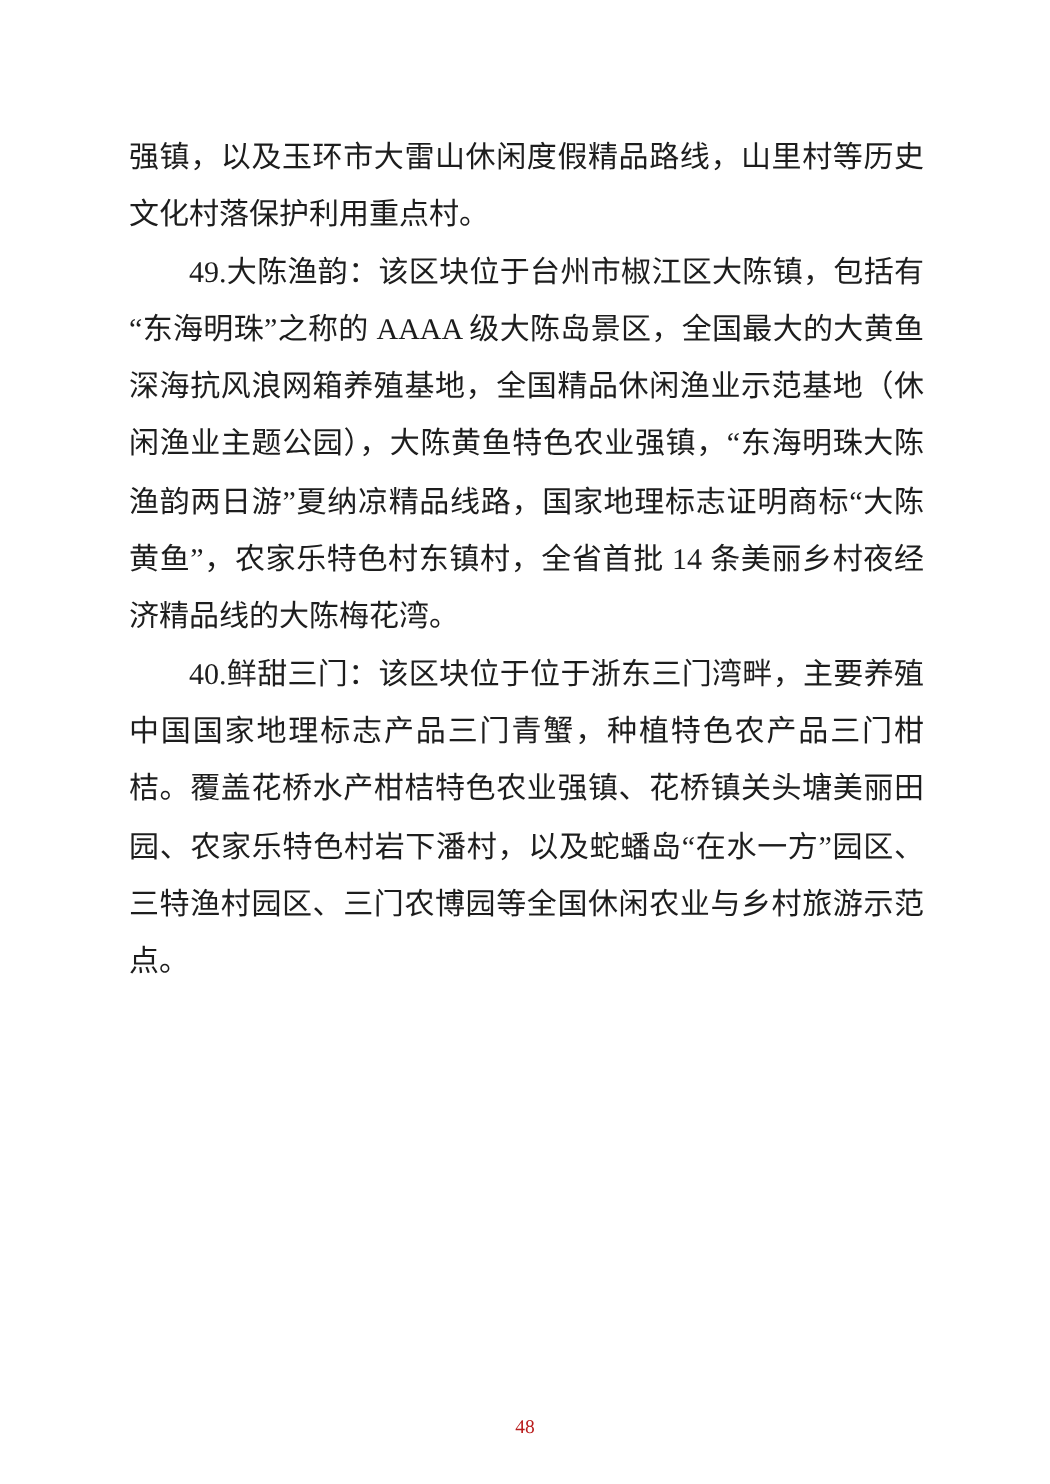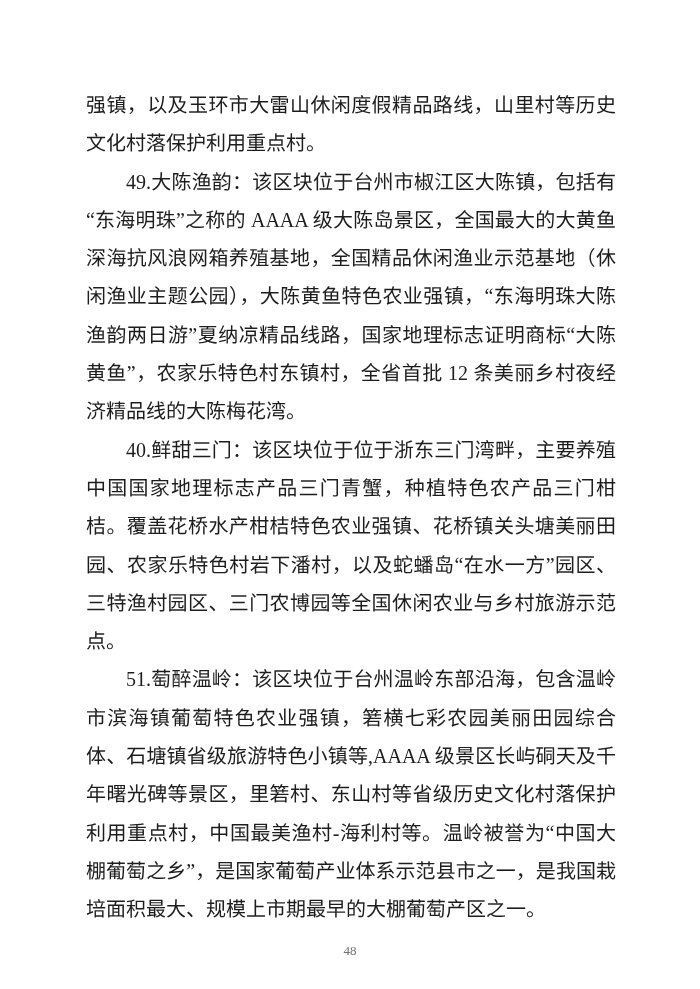--- a/index.html
+++ b/index.html
@@ -34,27 +34,26 @@
     text-indent: 2em;
   }
   .footer {
     position: absolute;
     left: 0;
     bottom: 30px;
     width: 100%;
     text-align: center;
     font-family: "Liberation Serif", "DejaVu Serif", serif;
     font-size: 13px;
-    color: #737373;
+    color: #b91c1c;
   }
 </style>
 </head>
 <body>
 
 <div class="page">
   <div class="content">
     <p class="para">强镇，以及玉环市大雷山休闲度假精品路线，山里村等历史文化村落保护利用重点村。</p>
-    <p class="para indent">49.大陈渔韵：该区块位于台州市椒江区大陈镇，包括有“东海明珠”之称的 AAAA 级大陈岛景区，全国最大的大黄鱼深海抗风浪网箱养殖基地，全国精品休闲渔业示范基地（休闲渔业主题公园），大陈黄鱼特色农业强镇，“东海明珠大陈渔韵两日游”夏纳凉精品线路，国家地理标志证明商标“大陈黄鱼”，农家乐特色村东镇村，全省首批 12 条美丽乡村夜经济精品线的大陈梅花湾。</p>
+    <p class="para indent">49.大陈渔韵：该区块位于台州市椒江区大陈镇，包括有“东海明珠”之称的 AAAA 级大陈岛景区，全国最大的大黄鱼深海抗风浪网箱养殖基地，全国精品休闲渔业示范基地（休闲渔业主题公园），大陈黄鱼特色农业强镇，“东海明珠大陈渔韵两日游”夏纳凉精品线路，国家地理标志证明商标“大陈黄鱼”，农家乐特色村东镇村，全省首批 14 条美丽乡村夜经济精品线的大陈梅花湾。</p>
     <p class="para indent">40.鲜甜三门：该区块位于位于浙东三门湾畔，主要养殖中国国家地理标志产品三门青蟹，种植特色农产品三门柑桔。覆盖花桥水产柑桔特色农业强镇、花桥镇关头塘美丽田园、农家乐特色村岩下潘村，以及蛇蟠岛“在水一方”园区、三特渔村园区、三门农博园等全国休闲农业与乡村旅游示范点。</p>
-    <p class="para indent">51.萄醉温岭：该区块位于台州温岭东部沿海，包含温岭市滨海镇葡萄特色农业强镇，箬横七彩农园美丽田园综合体、石塘镇省级旅游特色小镇等,AAAA 级景区长屿硐天及千年曙光碑等景区，里箬村、东山村等省级历史文化村落保护利用重点村，中国最美渔村-海利村等。温岭被誉为“中国大棚葡萄之乡”，是国家葡萄产业体系示范县市之一，是我国栽培面积最大、规模上市期最早的大棚葡萄产区之一。</p>
   </div>
   <div class="footer">48</div>
 </div>
 
 </body></html>

